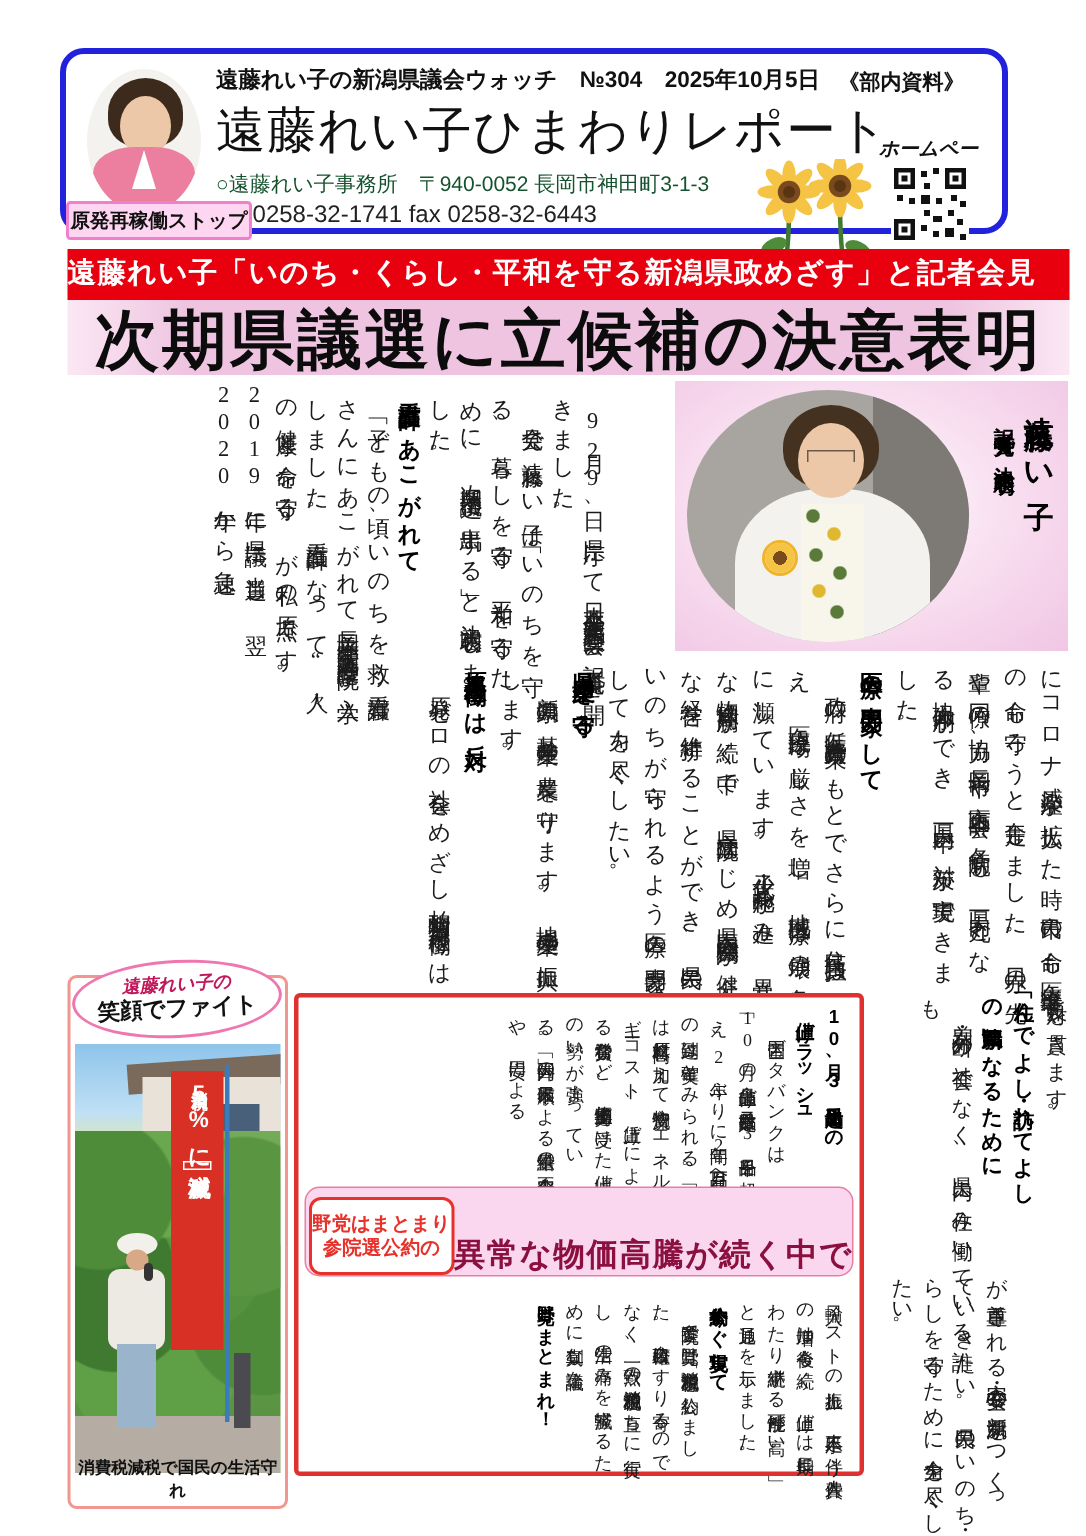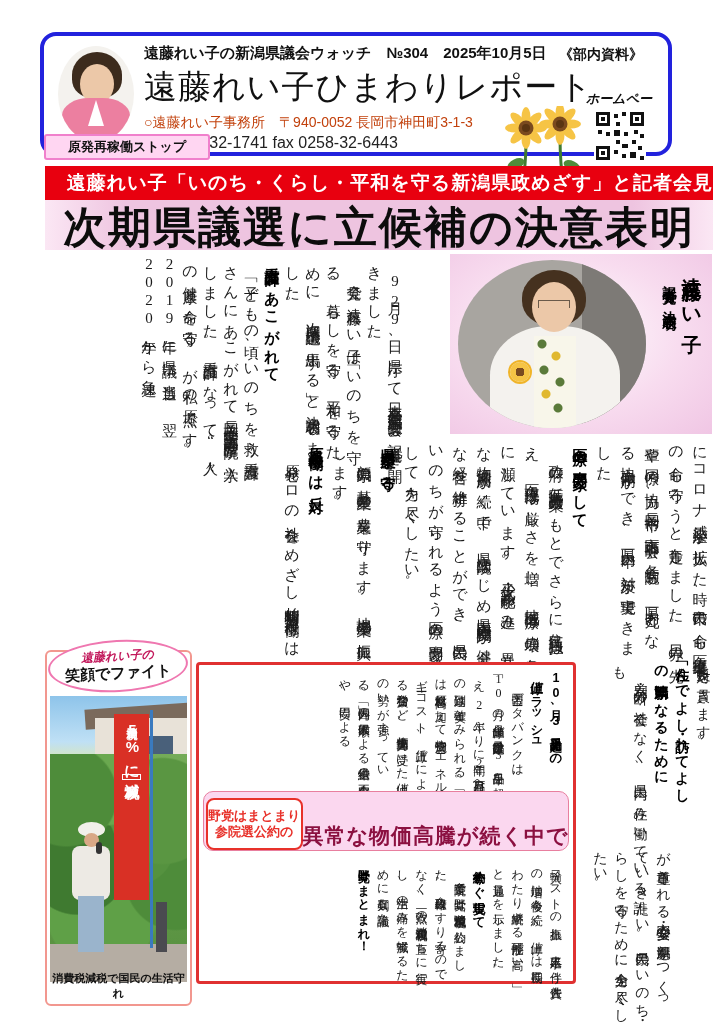--- a/index.html
+++ b/index.html
@@ -14,32 +14,32 @@
     background:#f4f2ee; overflow:hidden; }
   .hp-hair { position:absolute; left:14px; top:6px; width:50px; height:46px; border-radius:50% 50% 40% 40%; background:#3c2b1d; }
   .hp-face { position:absolute; left:22px; top:18px; width:34px; height:40px; border-radius:50%; background:#ecc8a8; }
   .hp-jacket { position:absolute; left:4px; top:52px; width:68px; height:44px; border-radius:40% 40% 0 0; background:#ec7fa0; }
   .hp-collar { position:absolute; left:30px; top:54px; width:16px; height:26px; background:#fff; clip-path:polygon(50% 0,100% 100%,0 100%); }
   .header-text { position:absolute; left:100px; top:8px; width:420px; }
   .watch-line { font-size:15px; font-weight:700; color:#111; letter-spacing:0px; white-space:nowrap; }
   .internal { position:absolute; right:25px; top:10px; font-size:14px; font-weight:700; color:#111; }
   .main-title { font-size:33px; font-weight:500; color:#111; letter-spacing:1px; margin-top:2px; white-space:nowrap;
     font-family:"Liberation Sans","DejaVu Sans",sans-serif; }
-  .office-line { font-size:14px; color:#c2410c; margin-top:4px; white-space:nowrap; }
+  .office-line { font-size:14px; color:#14532d; margin-top:4px; white-space:nowrap; }
   .phone-line { font-size:16px; color:#222; margin-top:1px; white-space:nowrap; }
   .stop-badge { position:absolute; left:44px; top:134px; z-index:5; background:#ffd6f2; border:2px solid #f080cc;
-    border-radius:3px; font-size:13px; font-weight:700; color:#111; padding:2px 22px; }
+    border-radius:3px; font-size:13px; font-weight:700; color:#111; padding:2px 1px; }
   .homepage-label { position:absolute; right:14px; top:54px; width:70px; text-align:center; font-size:13px; font-weight:900;
     font-style:italic; color:#111; }
   .qr { position:absolute; right:22px; top:74px; }
   .sunflowers { position:absolute; right:78px; top:70px; }
 
   
   .kicker { position:absolute; left:45px; top:166px; width:668px; height:34px; background:#e8000f;
-    color:#ffffff; font-size:19px; font-weight:700; text-align:right; line-height:34px; letter-spacing:1px; }
+    color:#ffffff; font-size:19px; font-weight:700; text-align:left; line-height:34px; letter-spacing:1px; }
   .headline { position:absolute; left:45px; top:200px; width:668px; height:50px;
     background:linear-gradient(90deg,#fbe7f4 0%,#eec4e0 12%,#eec4e0 88%,#fbe7f4 100%);
     color:#0c0c0c; font-size:43px; font-weight:900; text-align:center; line-height:54px; letter-spacing:2px; white-space:nowrap; }
 
   
   .vtext { writing-mode:vertical-rl; text-orientation:upright;
     font-family:"Liberation Serif","DejaVu Serif",serif; color:#1b1b1b; }
   .vtext p { margin:0; }
   .vh { font-family:"Liberation Sans","DejaVu Sans",sans-serif; font-weight:700; color:#000; }
 

